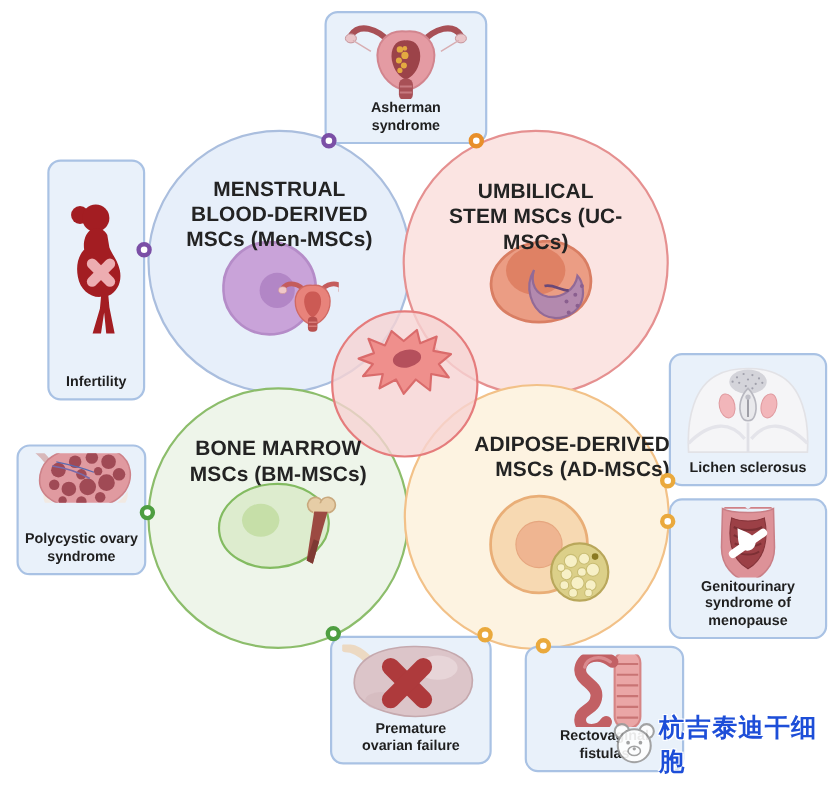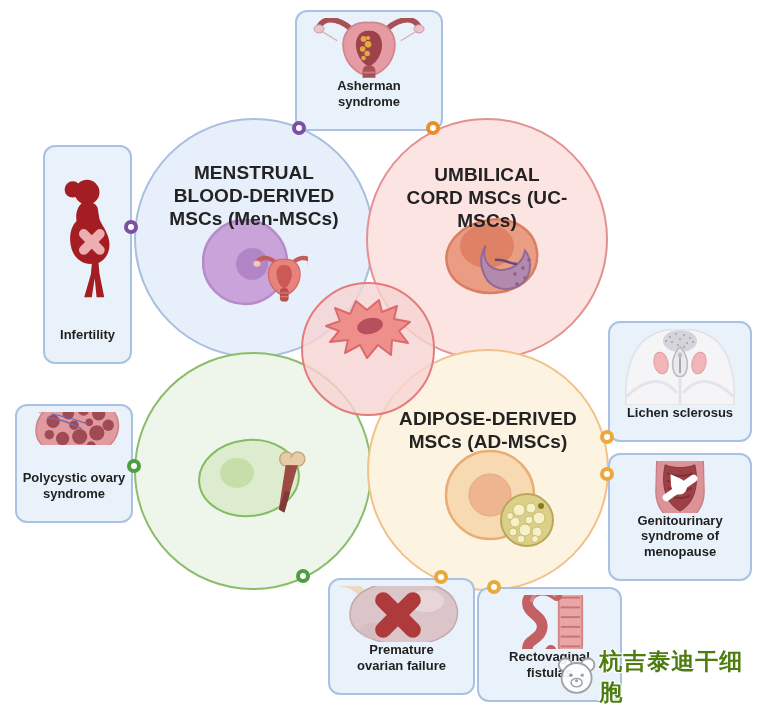--- a/index.html
+++ b/index.html
@@ -8,54 +8,56 @@
   .circle{position:absolute;border-radius:50%;box-sizing:border-box;}
   .c-men{left:134px;top:118px;width:240px;height:240px;background:#e7effa;border:2px solid #aabede;z-index:2;}
   .c-uc {left:366px;top:118px;width:242px;height:242px;background:#fbe4e2;border:2px solid #e59090;z-index:2;}
   .c-bm {left:134px;top:352px;width:238px;height:238px;background:#eef5ea;border:2px solid #8cbd6b;z-index:2;}
   .c-ad {left:367px;top:349px;width:242px;height:242px;background:#fdf3e1;border:2px solid #f2c188;z-index:2;}
   .c-msc{left:301px;top:282px;width:134px;height:134px;background:rgba(246,211,211,0.8);border:2px solid #e57c7c;z-index:6;}
   .circle-label{position:absolute;text-align:center;font-weight:bold;color:#232323;
           font-size:19px;line-height:1.2;white-space:pre-line;z-index:8;letter-spacing:.1px;}
   .card{position:absolute;background:#e9f1fa;border:2px solid #a9c2e4;border-radius:12px;
         display:flex;flex-direction:column;align-items:center;justify-content:space-between;
-        box-sizing:border-box;padding:6px 4px 20px 4px;z-index:12;}
+        box-sizing:border-box;padding:6px 4px 8px 4px;z-index:12;}
   .card-icon{flex:1;display:flex;align-items:center;justify-content:center;overflow:hidden;}
   .card-label{font-weight:bold;color:#1f1f1f;font-size:13px;line-height:1.18;text-align:center;
         white-space:pre-line;}
   .cell{position:absolute;z-index:7;}
   .ring{position:absolute;width:14px;height:14px;border-radius:50%;background:#fff;
         box-sizing:border-box;z-index:30;}
   .ring-purple{border:4px solid #7b4fa6;}
   .ring-orange{border:4px solid #e88f2a;}
   .ring-gold{border:4px solid #eaa93c;}
   .ring-green{border:4px solid #4e9e41;}
   #watermark{position:absolute;left:556px;top:646px;display:flex;align-items:center;z-index:40;}
-  #wm-text{font-size:23px;font-weight:bold;color:#4d7c0f;letter-spacing:1px;margin-left:2px;
+  #wm-text{font-size:23px;font-weight:bold;color:#1d4ed8;letter-spacing:1px;margin-left:2px;
         text-shadow:-1px -1px 0 #fff,1px -1px 0 #fff,-1px 1px 0 #fff,1px 1px 0 #fff;
         font-family:"Liberation Sans",sans-serif;}
 </style>
 </head>
 <body>
 
 <div id="canvas">
 
   <div class="circle c-men"></div>
   <div class="circle c-uc"></div>
   <div class="circle c-bm"></div>
   <div class="circle c-ad"></div>
   <div class="circle c-msc"></div>
 
   <div class="circle-label" style="left:134px;top:162px;width:240px;">MENSTRUAL
 BLOOD-DERIVED
 MSCs (Men-MSCs)</div>
   <div class="circle-label" style="left:366px;top:164px;width:242px;">UMBILICAL
-CORD MSCs (UC-
+STEM MSCs (UC-
 MSCs)</div>
-  <div class="circle-label" style="left:367px;top:408px;width:242px;">ADIPOSE-DERIVED
+  <div class="circle-label" style="left:134px;top:398px;width:238px;">BONE MARROW
+MSCs (BM-MSCs)</div>
+  <div class="circle-label" style="left:367px;top:394px;width:242px;text-align:right;">ADIPOSE-DERIVED
 MSCs (AD-MSCs)</div>
 
   <svg class="cell" style="left:202px;top:216px;" width="106" height="96" viewBox="0 0 106 96">
     <circle cx="43" cy="46" r="42" fill="#c9a3d9" stroke="#b58cc8" stroke-width="2.5"></circle>
     <circle cx="50" cy="48" r="16" fill="#b286c6"></circle>
     <g transform="translate(50,36) scale(0.62)">
       <path d="M42 22 C32 8 16 6 8 16" stroke="#c45c5c" stroke-width="7" fill="none"></path>
       <path d="M62 22 C72 8 88 6 96 16" stroke="#c45c5c" stroke-width="7" fill="none"></path>
       <ellipse cx="8" cy="19" rx="6" ry="5" fill="#f0c8c8" stroke="#d09898"></ellipse>
       <ellipse cx="96" cy="19" rx="6" ry="5" fill="#f0c8c8" stroke="#d09898"></ellipse>
@@ -179,21 +181,21 @@
         <circle cx="52" cy="62" r="5" fill="#a04a55"></circle>
           <circle cx="70" cy="58" r="5" fill="#a04a55"></circle>
         <path d="M24 28 C38 30 50 34 60 40" stroke="#7a6aa8" stroke-width="1.6" fill="none"></path>
         <path d="M28 24 C42 27 54 30 64 34" stroke="#5a6ab0" stroke-width="1.2" fill="none"></path>
       </svg>
     </div>
     <div class="card-label">Polycystic ovary
 syndrome</div>
   </div>
 
-  <div class="card" style="left:300px;top:578px;width:147px;height:117px;margin-left:28px;">
+  <div class="card" style="left:300px;top:578px;width:147px;height:117px;">
     <div class="card-icon">
       <svg width="126" height="74" viewBox="0 0 124 74">
         <path d="M22 16 C14 8 8 6 2 6" stroke="#ecd9c2" stroke-width="8" fill="none" stroke-linecap="round"></path>
         <path d="M24 14 C44 2 84 2 102 12 C118 20 122 38 112 52 C100 66 70 72 46 66 C24 61 10 52 10 38 C10 27 16 19 24 14 Z" fill="#dcc5c9" stroke="#c5a9ae" stroke-width="1.5"></path>
         <ellipse cx="86" cy="24" rx="18" ry="11" fill="#e7d5d8"></ellipse>
         <ellipse cx="34" cy="54" rx="14" ry="8" fill="#d2b8bd" opacity="0.6"></ellipse>
         <g transform="translate(58,38)">
           <rect x="-29" y="-8" width="58" height="16" rx="8" fill="#ae3a3c" transform="rotate(45)"></rect>
           <rect x="-29" y="-8" width="58" height="16" rx="8" fill="#ae3a3c" transform="rotate(-45)"></rect>
         </g>

